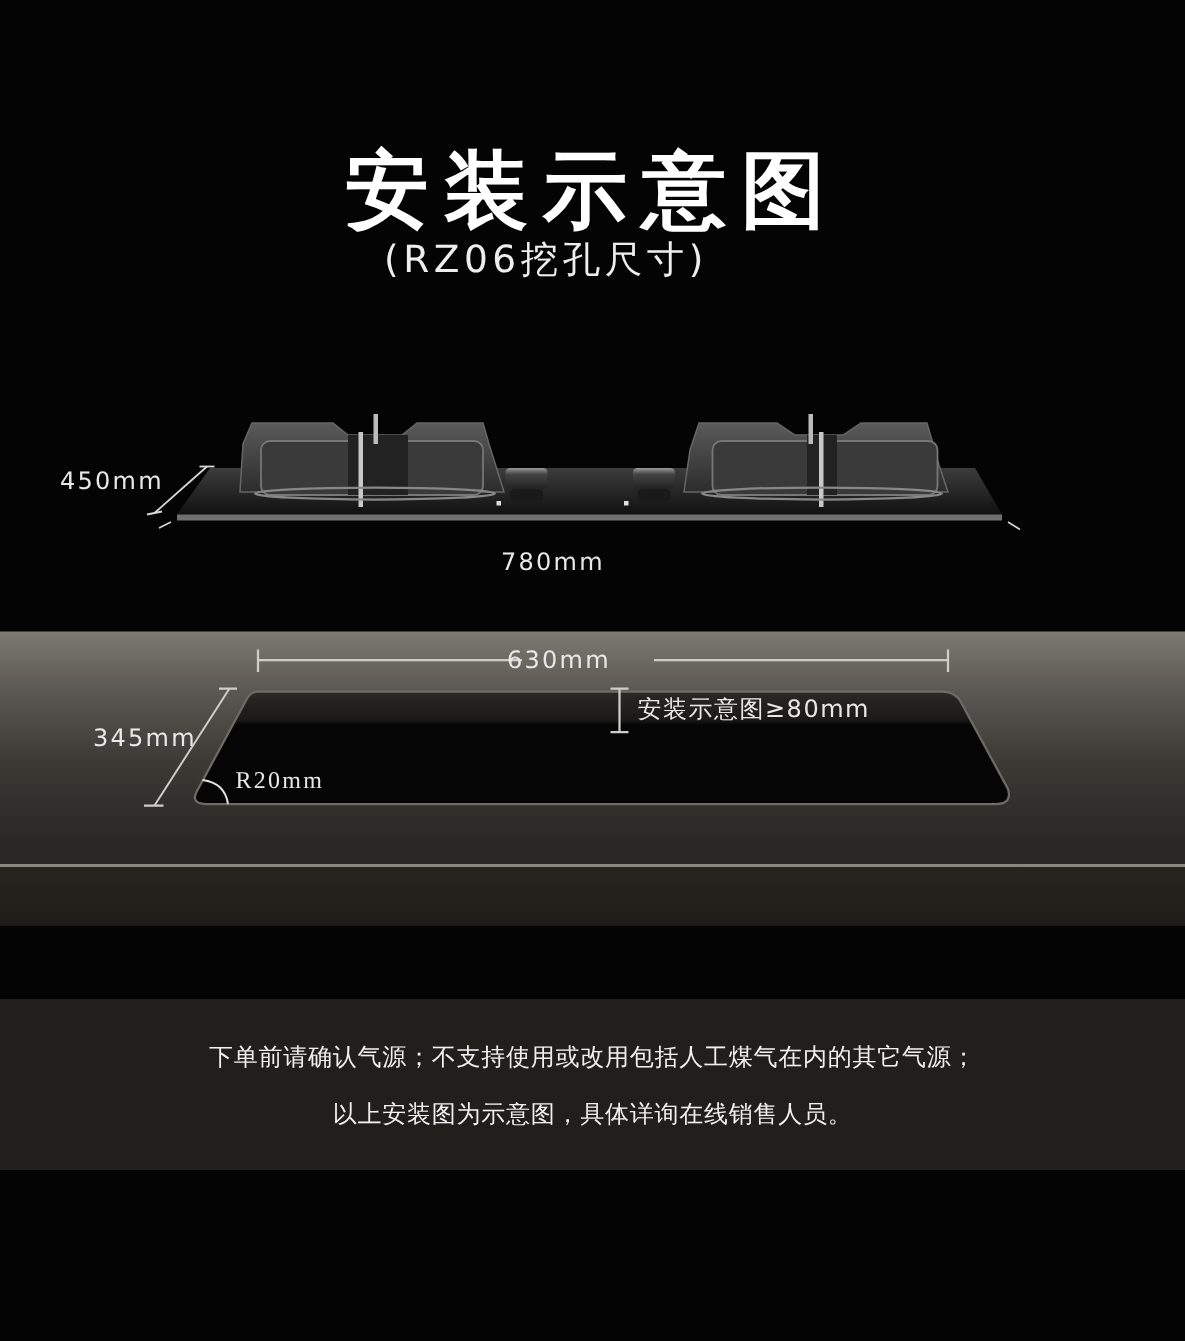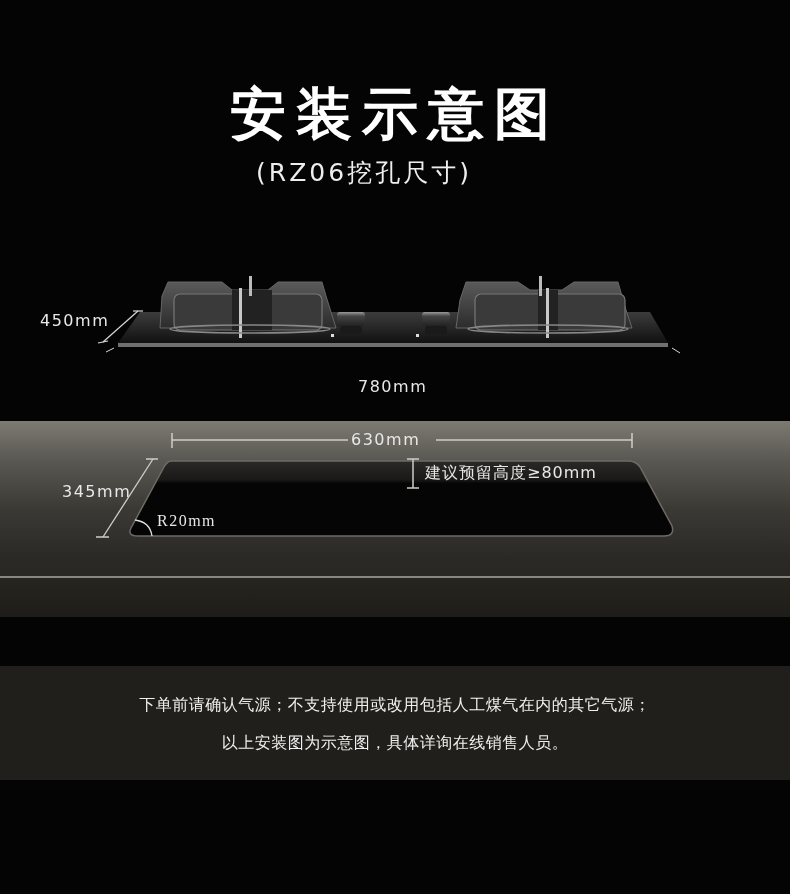--- a/index.html
+++ b/index.html
@@ -1,20 +1,20 @@
 <!DOCTYPE html>
 <html><head>
 <meta charset="utf-8">
 <style>
   * { margin: 0; padding: 0; box-sizing: border-box; }
   html, body { width: 790px; height: 894px; background: #040404; overflow: hidden; }
   body { position: relative; font-family: "DejaVu Sans", "Liberation Sans", sans-serif; color: #f2f2f2; }
 
   .title {
-    position: absolute; left: 0; top: 78px; width: 790px; text-align: center;
+    position: absolute; left: 0; top: 92px; width: 790px; text-align: center;
     font-size: 56px; font-weight: bold; letter-spacing: 10px; color: #ffffff;
     line-height: 72px;
   }
   .subtitle {
     position: absolute; left: 0; top: 155px; width: 728px; text-align: center;
     font-size: 25px; letter-spacing: 3px; color: #eeeeee; line-height: 36px;
   }
 
   .stove-area { position: absolute; left: 0; top: 260px; width: 790px; height: 130px; }
   .dim-label { position: absolute; font-size: 16px; letter-spacing: 1.5px; color: #e8e8e8; line-height: 20px; font-family: "DejaVu Sans", sans-serif; }
@@ -86,21 +86,21 @@
     <rect x="331" y="334" width="3" height="3" fill="#ddd"></rect>
     <rect x="416" y="334" width="3" height="3" fill="#ddd"></rect>
 
     <line x1="103" y1="342" x2="138" y2="311" stroke="#d8d8d8" stroke-width="1.2"></line>
     <line x1="98" y1="343" x2="108" y2="341" stroke="#d8d8d8" stroke-width="1.2"></line>
     <line x1="133" y1="311" x2="143" y2="311" stroke="#d8d8d8" stroke-width="1.2"></line>
     <line x1="106" y1="352" x2="114" y2="348" stroke="#d8d8d8" stroke-width="1"></line>
     <line x1="672" y1="348" x2="680" y2="353" stroke="#d8d8d8" stroke-width="1"></line>
   </svg>
   <div class="dim-label" style="left:40px; top:51px;">450mm</div>
-  <div class="dim-label" style="left:334px; top:117px;margin-left:24px;">780mm</div>
+  <div class="dim-label" style="left:334px; top:105px;">780mm</div>
 </div>
 
 <div class="counter"></div>
 <div class="counter-edge"></div>
 <svg style="position:absolute; left:0; top:421px;" width="790" height="160" viewBox="0 421 790 160">
   <defs>
     <linearGradient id="hole" x1="0" y1="0" x2="0" y2="1">
       <stop offset="0" stop-color="#2a2926"></stop>
       <stop offset="0.25" stop-color="#1a1918"></stop>
       <stop offset="0.3" stop-color="#050505"></stop>
@@ -118,21 +118,21 @@
   <line x1="153" y1="459" x2="103" y2="537" stroke="#d0cec8" stroke-width="1.3"></line>
   <line x1="146" y1="459" x2="158" y2="459" stroke="#d0cec8" stroke-width="1.5"></line>
   <line x1="96" y1="537" x2="109" y2="537" stroke="#d0cec8" stroke-width="1.5"></line>
 
   <line x1="413" y1="459" x2="413" y2="488" stroke="#d0cec8" stroke-width="1.5"></line>
   <line x1="407" y1="459" x2="419" y2="459" stroke="#d0cec8" stroke-width="1.5"></line>
   <line x1="407" y1="488" x2="419" y2="488" stroke="#d0cec8" stroke-width="1.5"></line>
 
   <path d="M135,520 Q150,522 152,536" fill="none" stroke="#e0e0e0" stroke-width="1.3"></path>
 </svg>
-<div class="dim-label" style="left:351px; top:430px;">630mm</div>
+<div class="dim-label" style="left:338px; top:430px;">630mm</div>
 <div class="dim-label" style="left:44px; top:482px;margin-left:18px;">345mm</div>
 <div class="dim-label" style="left:157px; top:511px;font-family:Liberation Serif, serif;">R20mm</div>
-<div class="dim-label" style="left:425px; top:463px; letter-spacing:1px;">建议预留高度≥80mm</div>
+<div class="dim-label" style="left:425px; top:463px; letter-spacing:1px;">安装示意图≥80mm</div>
 
 <div class="notice">
   <div class="notice-line" style="top:66px;">以上安装图为示意图，具体详询在线销售人员。</div>
   <div class="notice-line" style="top:28px;">下单前请确认气源；不支持使用或改用包括人工煤气在内的其它气源；</div>
 </div>
 
 </body></html>

